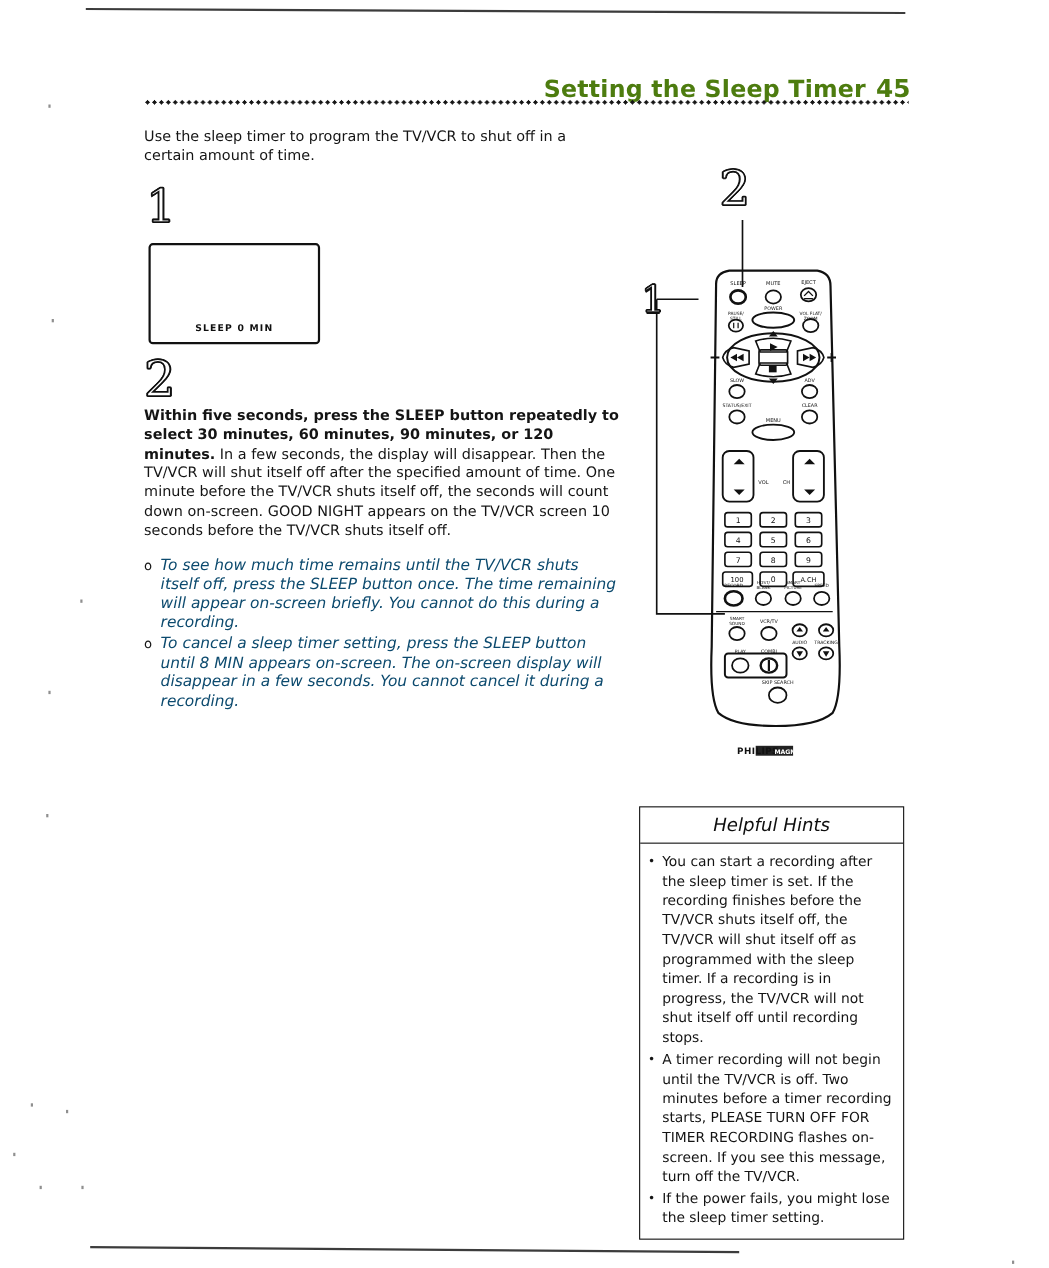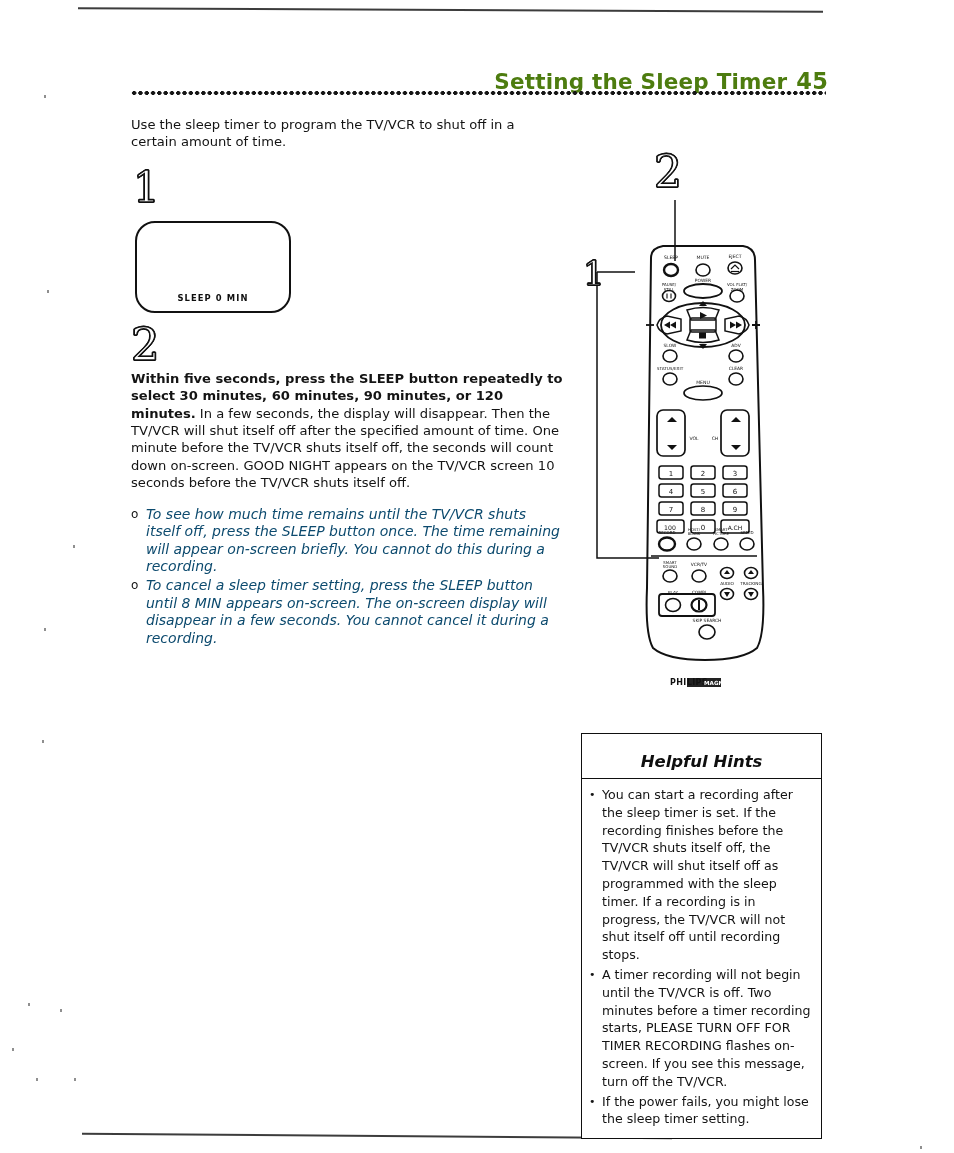--- a/index.html
+++ b/index.html
@@ -102,21 +102,21 @@
   .step2-num { margin: 12px 0 0 0; height: 42px; font-size: 45px; }
 
   .step-body { margin-top: 3px; }
 
   
   .tv-screen {
     position: relative;
     width: 152px;
     height: 88px;
     border: 2.4px solid #111111;
-    border-radius: 20px;
+    border-radius: 4px;
     background: #ffffff;
     margin: 13px 0 0 4px;
   }
   .tv-osd {
     position: absolute;
     left: 0; right: 0;
     bottom: 7px;
     text-align: center;
     font-family: "DejaVu Sans", sans-serif;
     font-size: 8.4px;
@@ -157,26 +157,25 @@
     top: 733px;
     width: 241px;
     border: 1.8px solid #0f0f0f;
     background: #ffffff;
     box-sizing: border-box;
   }
   .hints-title {
     text-align: center;
     font-family: "DejaVu Sans", sans-serif;
     font-style: italic;
-    font-weight: bold;
+    font-weight: normal;
     font-size: 16.5px;
     padding: 6px 0 7px;
     border-bottom: 1.8px solid #0f0f0f;
     color: #0f0f0f;
-    margin-top: 12px;
   }
   .hints-body { padding: 7px 6px 8px 7px; }
   .hint-row { display: flex; margin-bottom: 2px; }
   .hint-mark {
     flex: 0 0 13px;
     font-size: 11px;
     line-height: 17.8px;
     font-family: "DejaVu Sans", sans-serif;
     color: #141414;
   }

